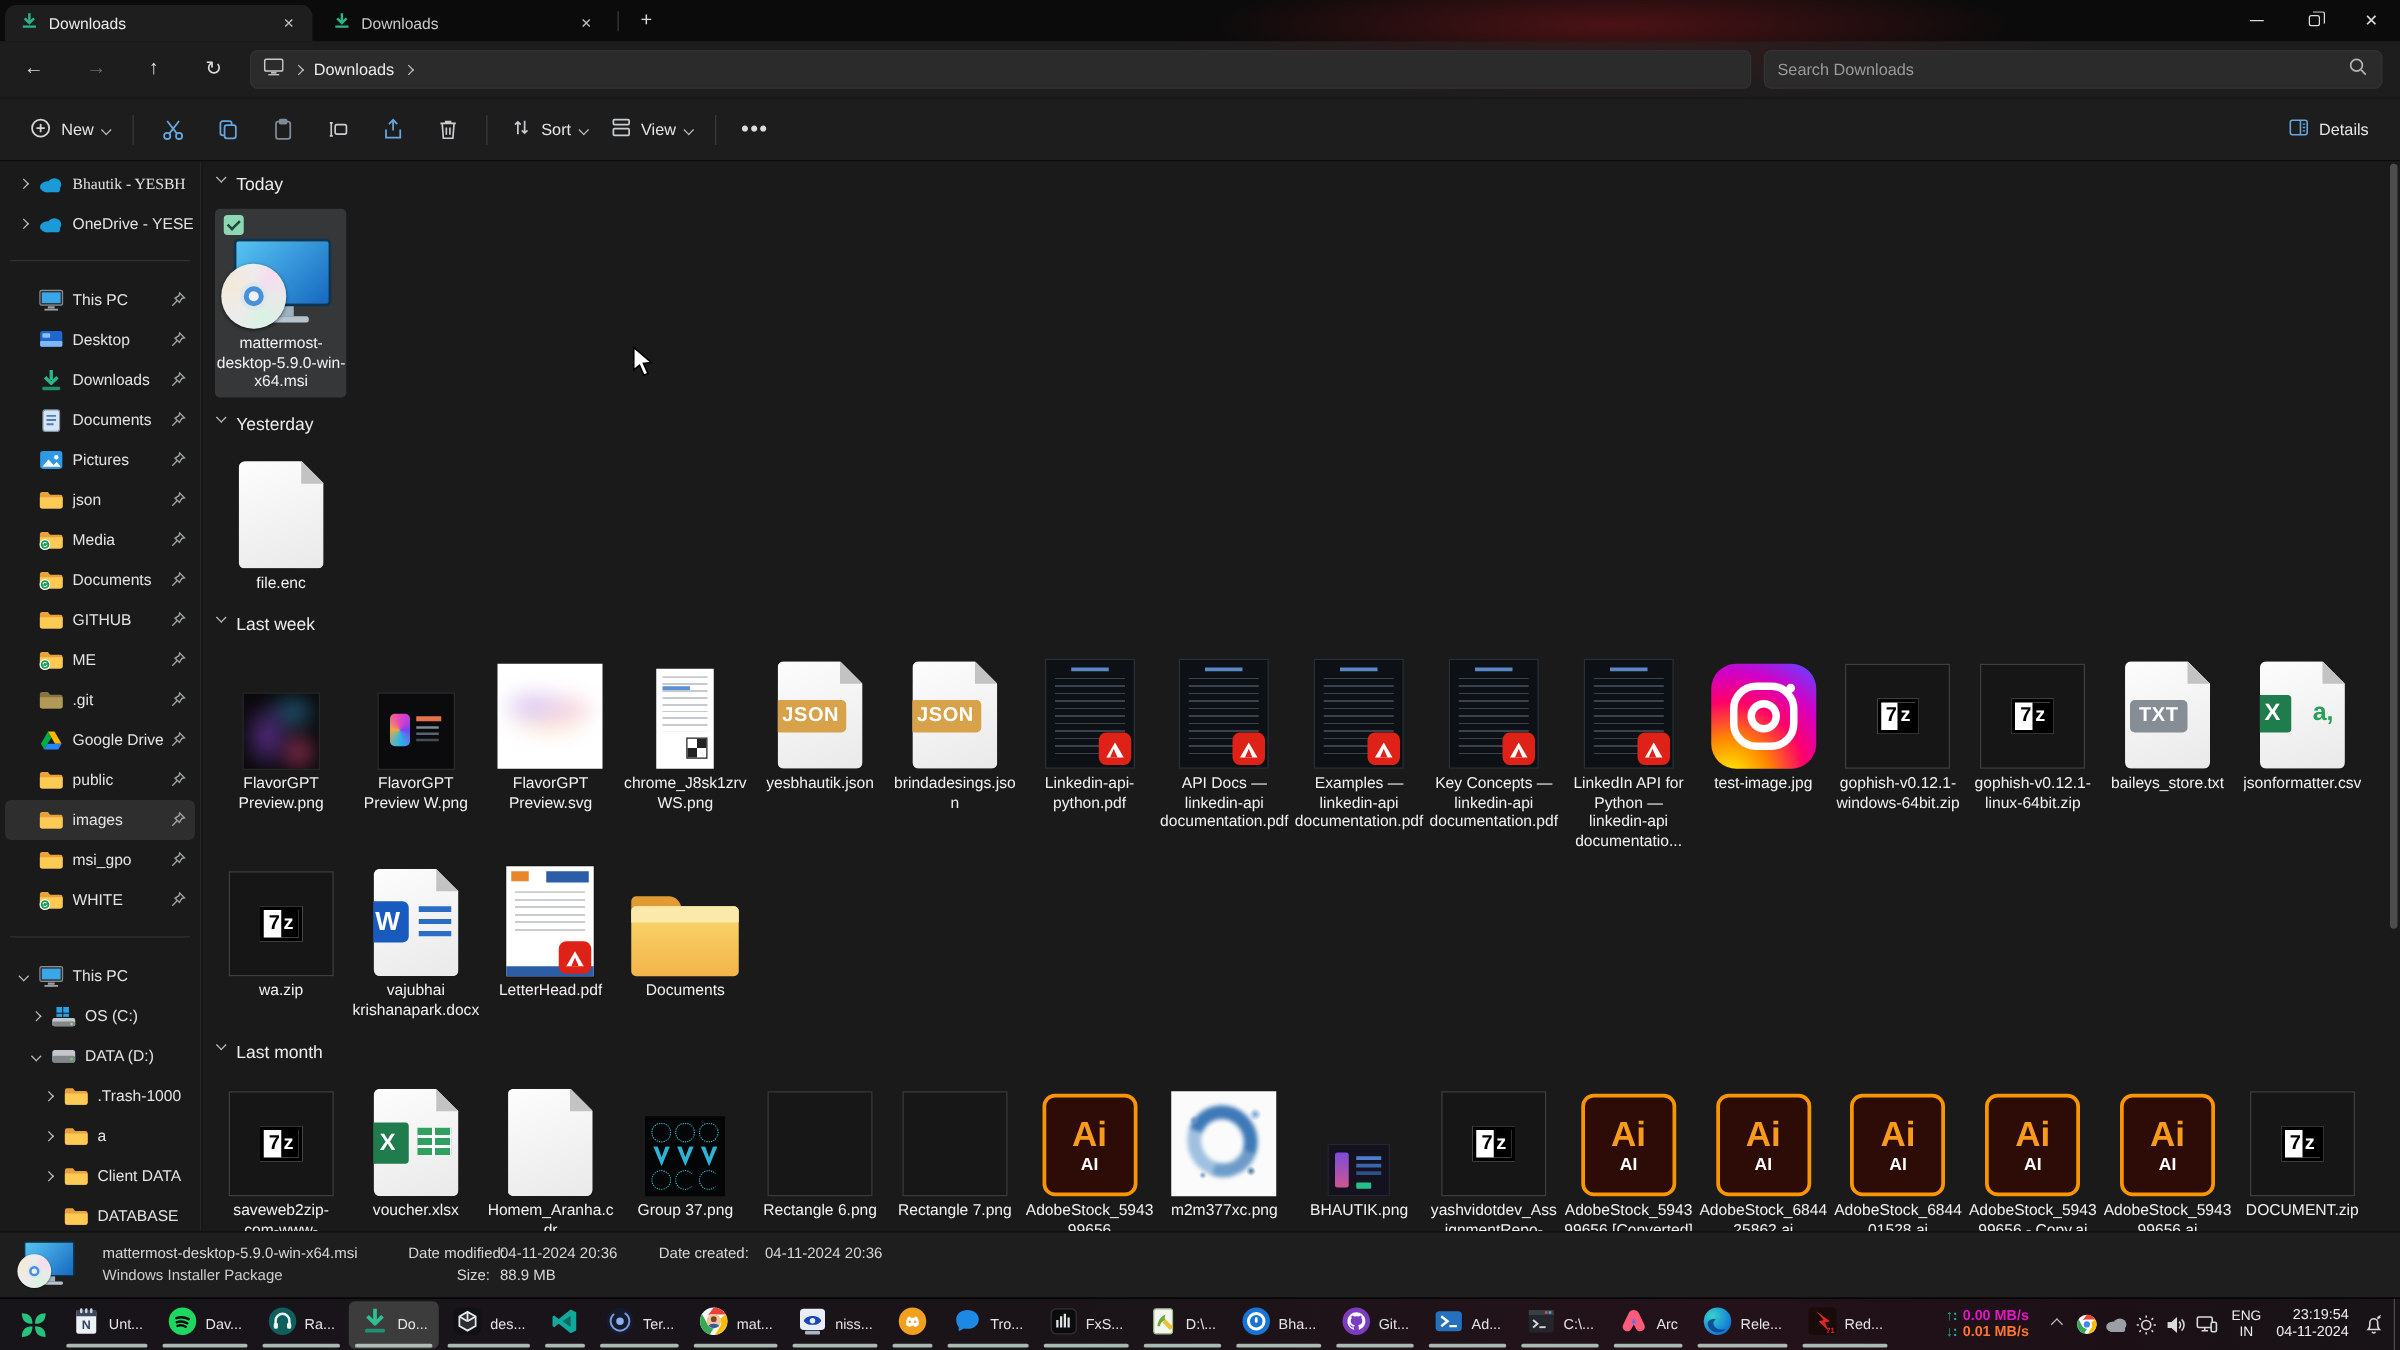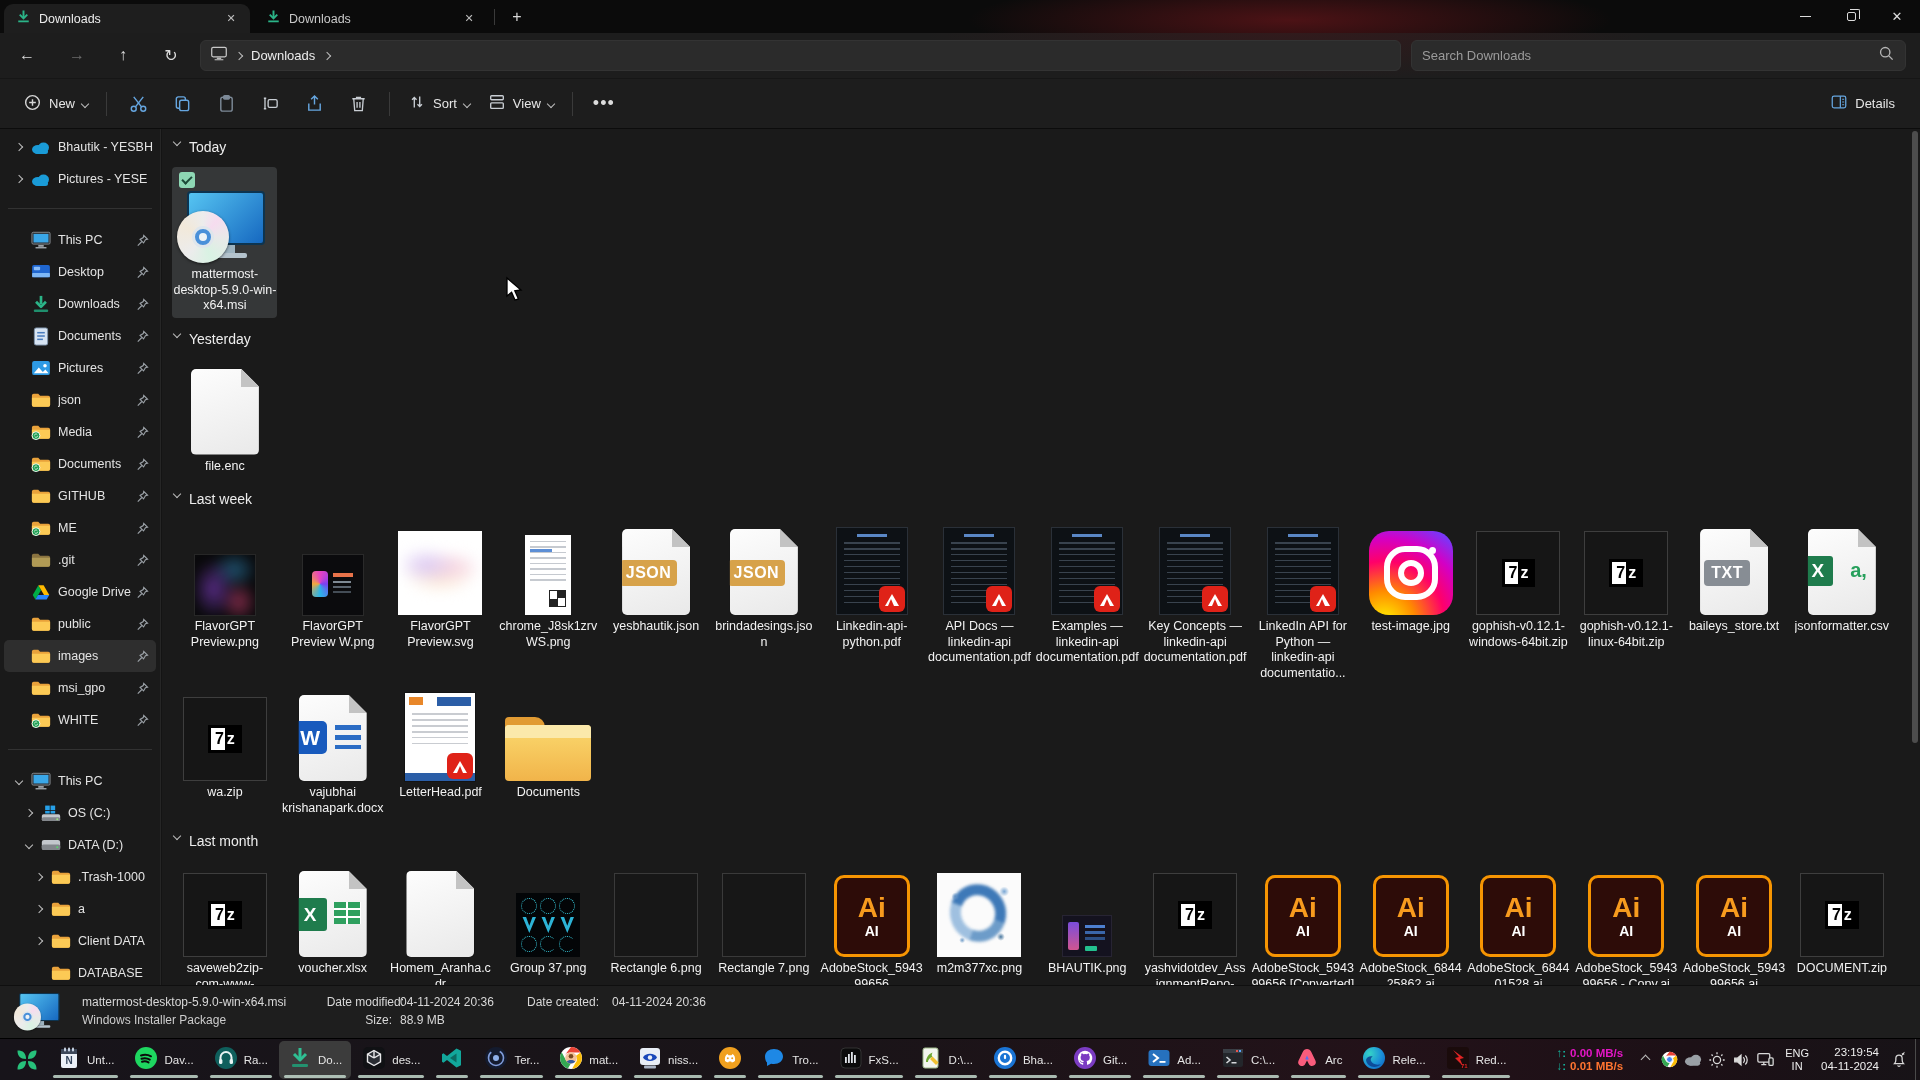--- a/index.html
+++ b/index.html
@@ -310,21 +310,21 @@
     <span><svg width="18" height="18" viewBox="0 0 20 20" fill="none" stroke="#66a6e0" stroke-width="1.4">
           <rect x="2.5" y="3.5" width="15" height="13" rx="2"></rect>
           <path d="M11.5 3.5v13"></path>
           <path d="M13.5 7h2.2M13.5 10h2.2M13.5 13h2.2" stroke-width="1.2"></path>
         </svg></span>
     <span>Details</span>
   </div>
 </div>
 
 <div class="sidebar" id="sidebar">
-    <div class="srow" style="padding-left: 4px;">
+    <div class="srow" style="padding-left: 4px; font-family: Liberation Serif, serif;">
       <span class="chvbox">
         <span class="chv r sm"></span>
       </span>
       <span class="sicon">
         <svg width="20" height="13" viewBox="0 0 20 13">
           <ellipse cx="7" cy="8.5" rx="6" ry="4.5" fill="#1a9bd7"></ellipse>
           <ellipse cx="12.5" cy="6.5" rx="5.5" ry="5" fill="#1a9bd7"></ellipse>
           <rect x="4" y="8" width="13" height="5" rx="2.5" fill="#1a9bd7"></rect>
         </svg>
       </span>
@@ -334,21 +334,21 @@
       <span class="chvbox">
         <span class="chv r sm"></span>
       </span>
       <span class="sicon">
         <svg width="20" height="13" viewBox="0 0 20 13">
           <ellipse cx="7" cy="8.5" rx="6" ry="4.5" fill="#1a9bd7"></ellipse>
           <ellipse cx="12.5" cy="6.5" rx="5.5" ry="5" fill="#1a9bd7"></ellipse>
           <rect x="4" y="8" width="13" height="5" rx="2.5" fill="#1a9bd7"></rect>
         </svg>
       </span>
-      <span class="slabel">Pictures - YESE</span>
+      <span class="slabel">OneDrive - YESE</span>
     </div>
     <div class="sdivider"></div>
     <div class="srow" style="padding-left: 4px;">
       <span class="chvbox"></span>
       <span class="sicon">
         <svg width="20" height="18" viewBox="0 0 22 19">
           <rect x="1" y="1" width="20" height="13" rx="1.5" fill="#2f3237" stroke="#8a8f94"></rect>
           <rect x="2.8" y="2.8" width="16.4" height="9.4" fill="#3aa7e8"></rect>
           <rect x="8" y="15" width="6" height="2" fill="#9aa0a6"></rect>
           <rect x="5" y="17.2" width="12" height="1.6" fill="#9aa0a6"></rect>

